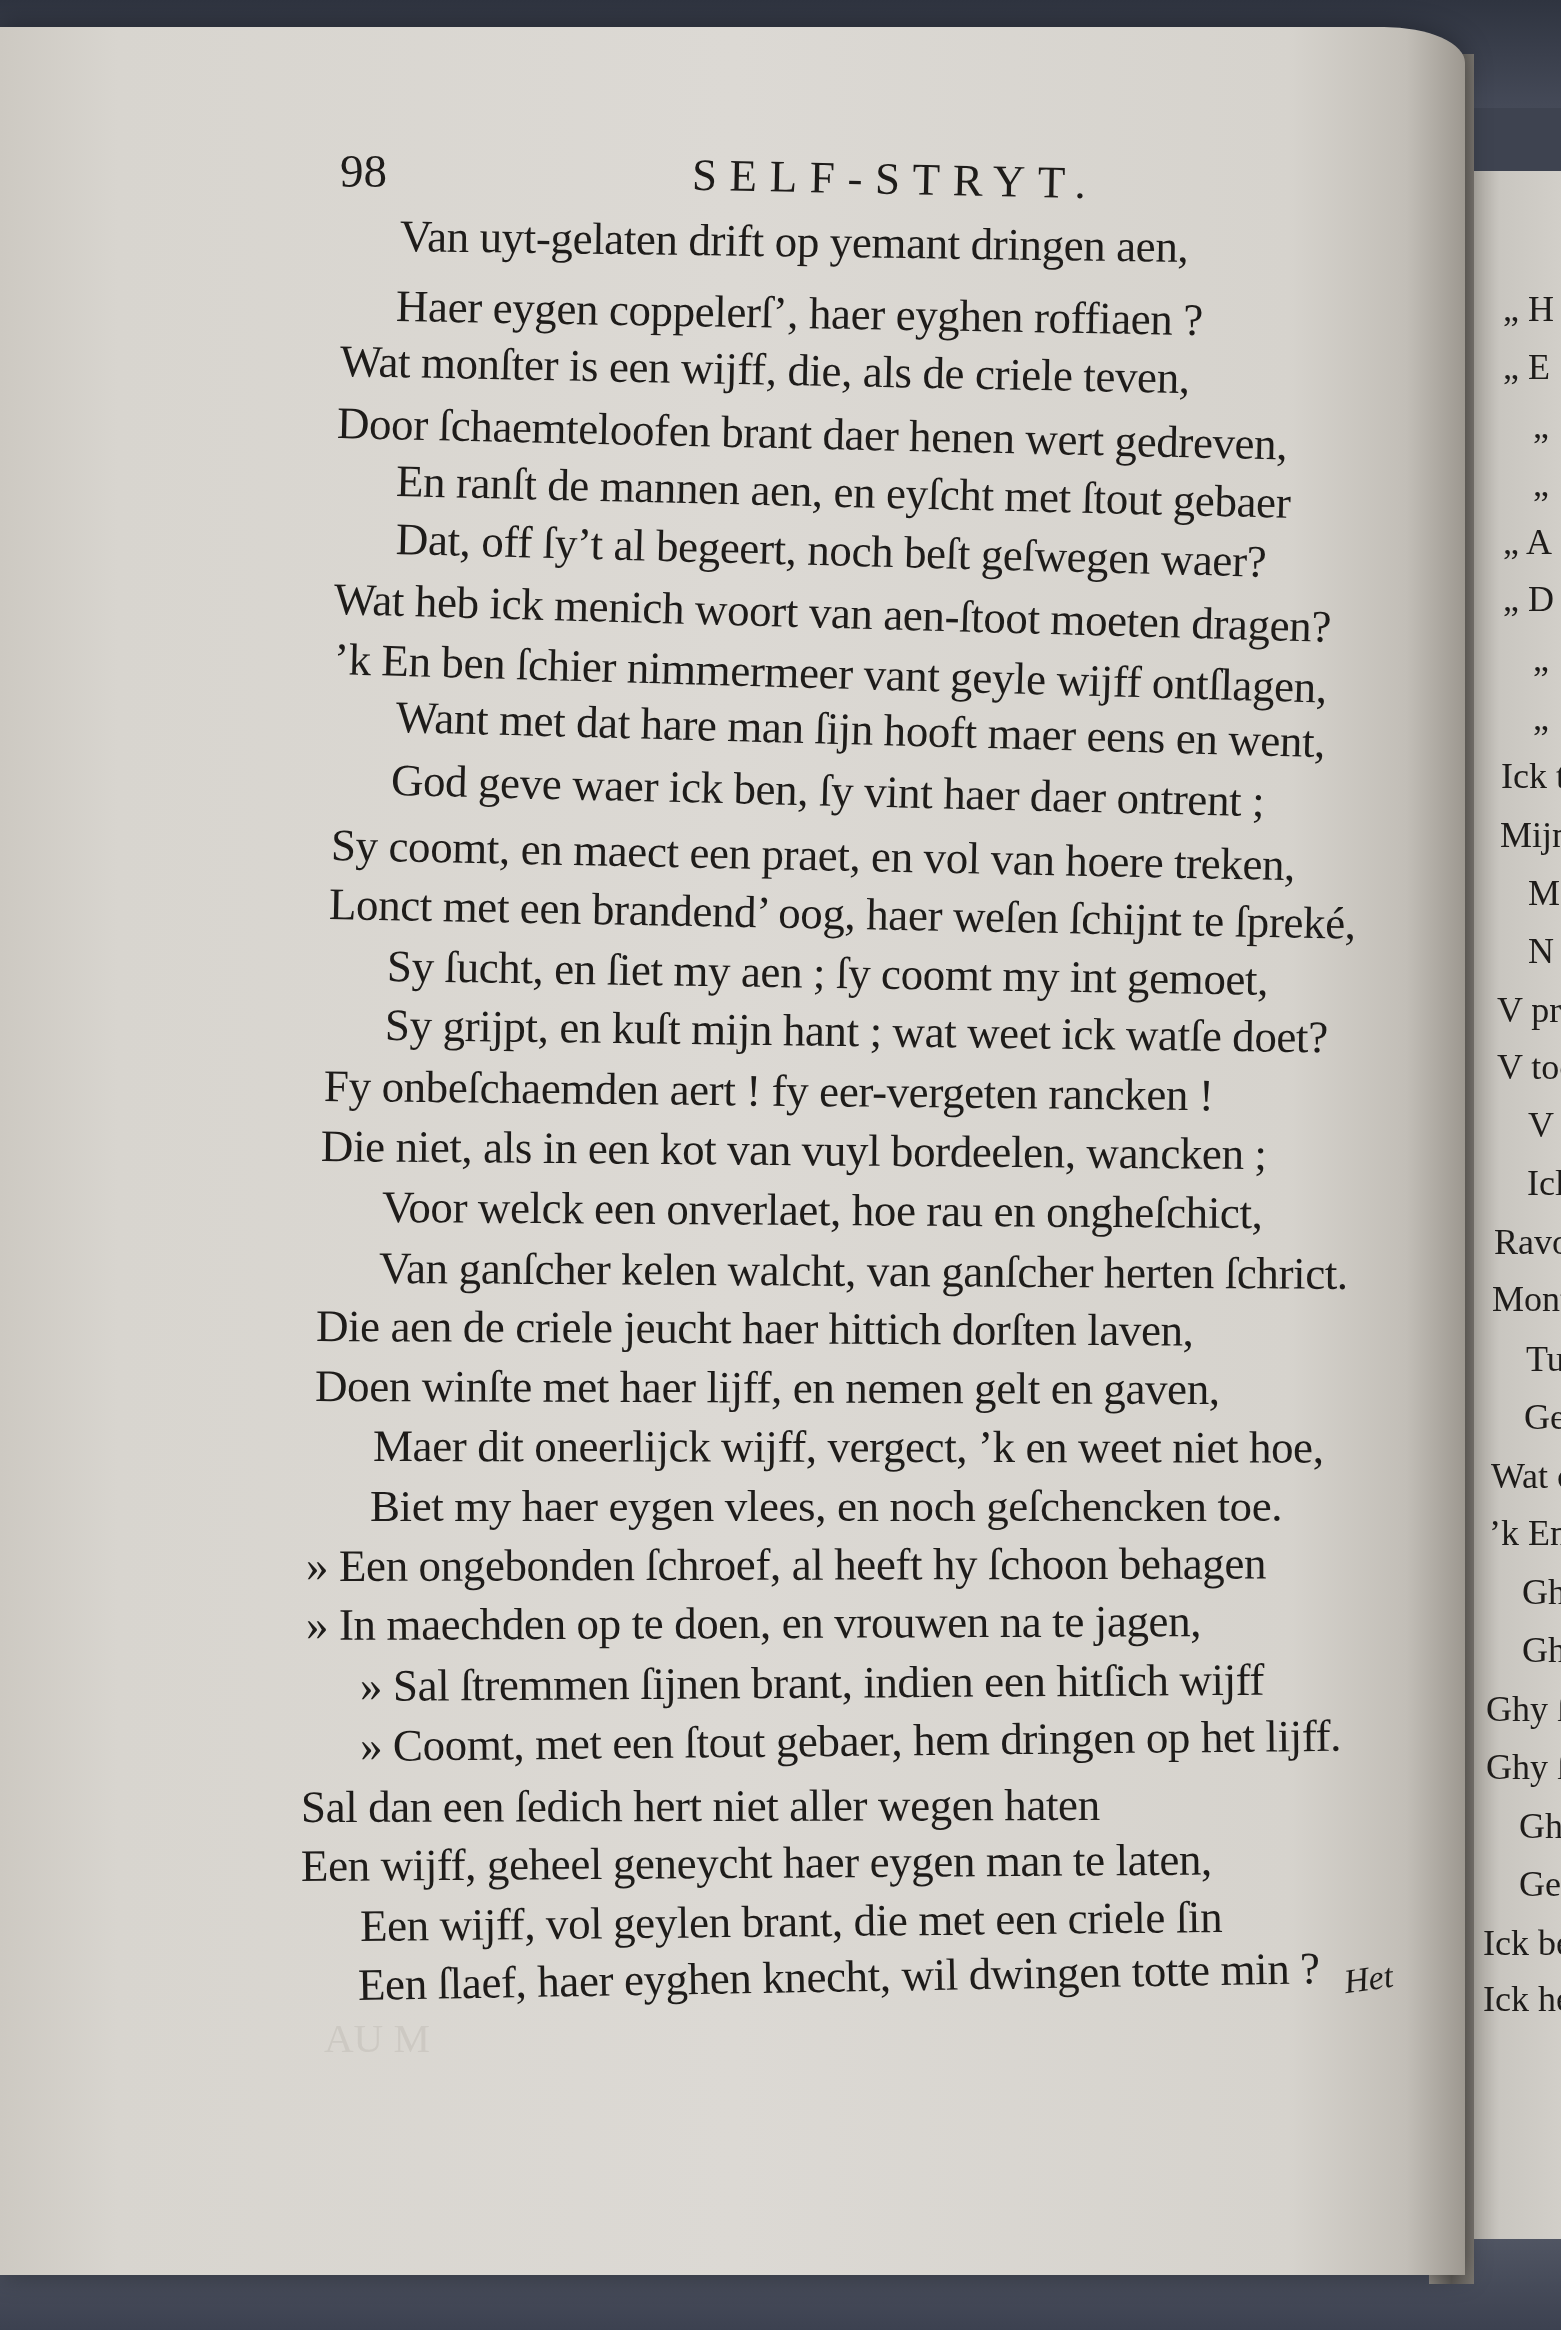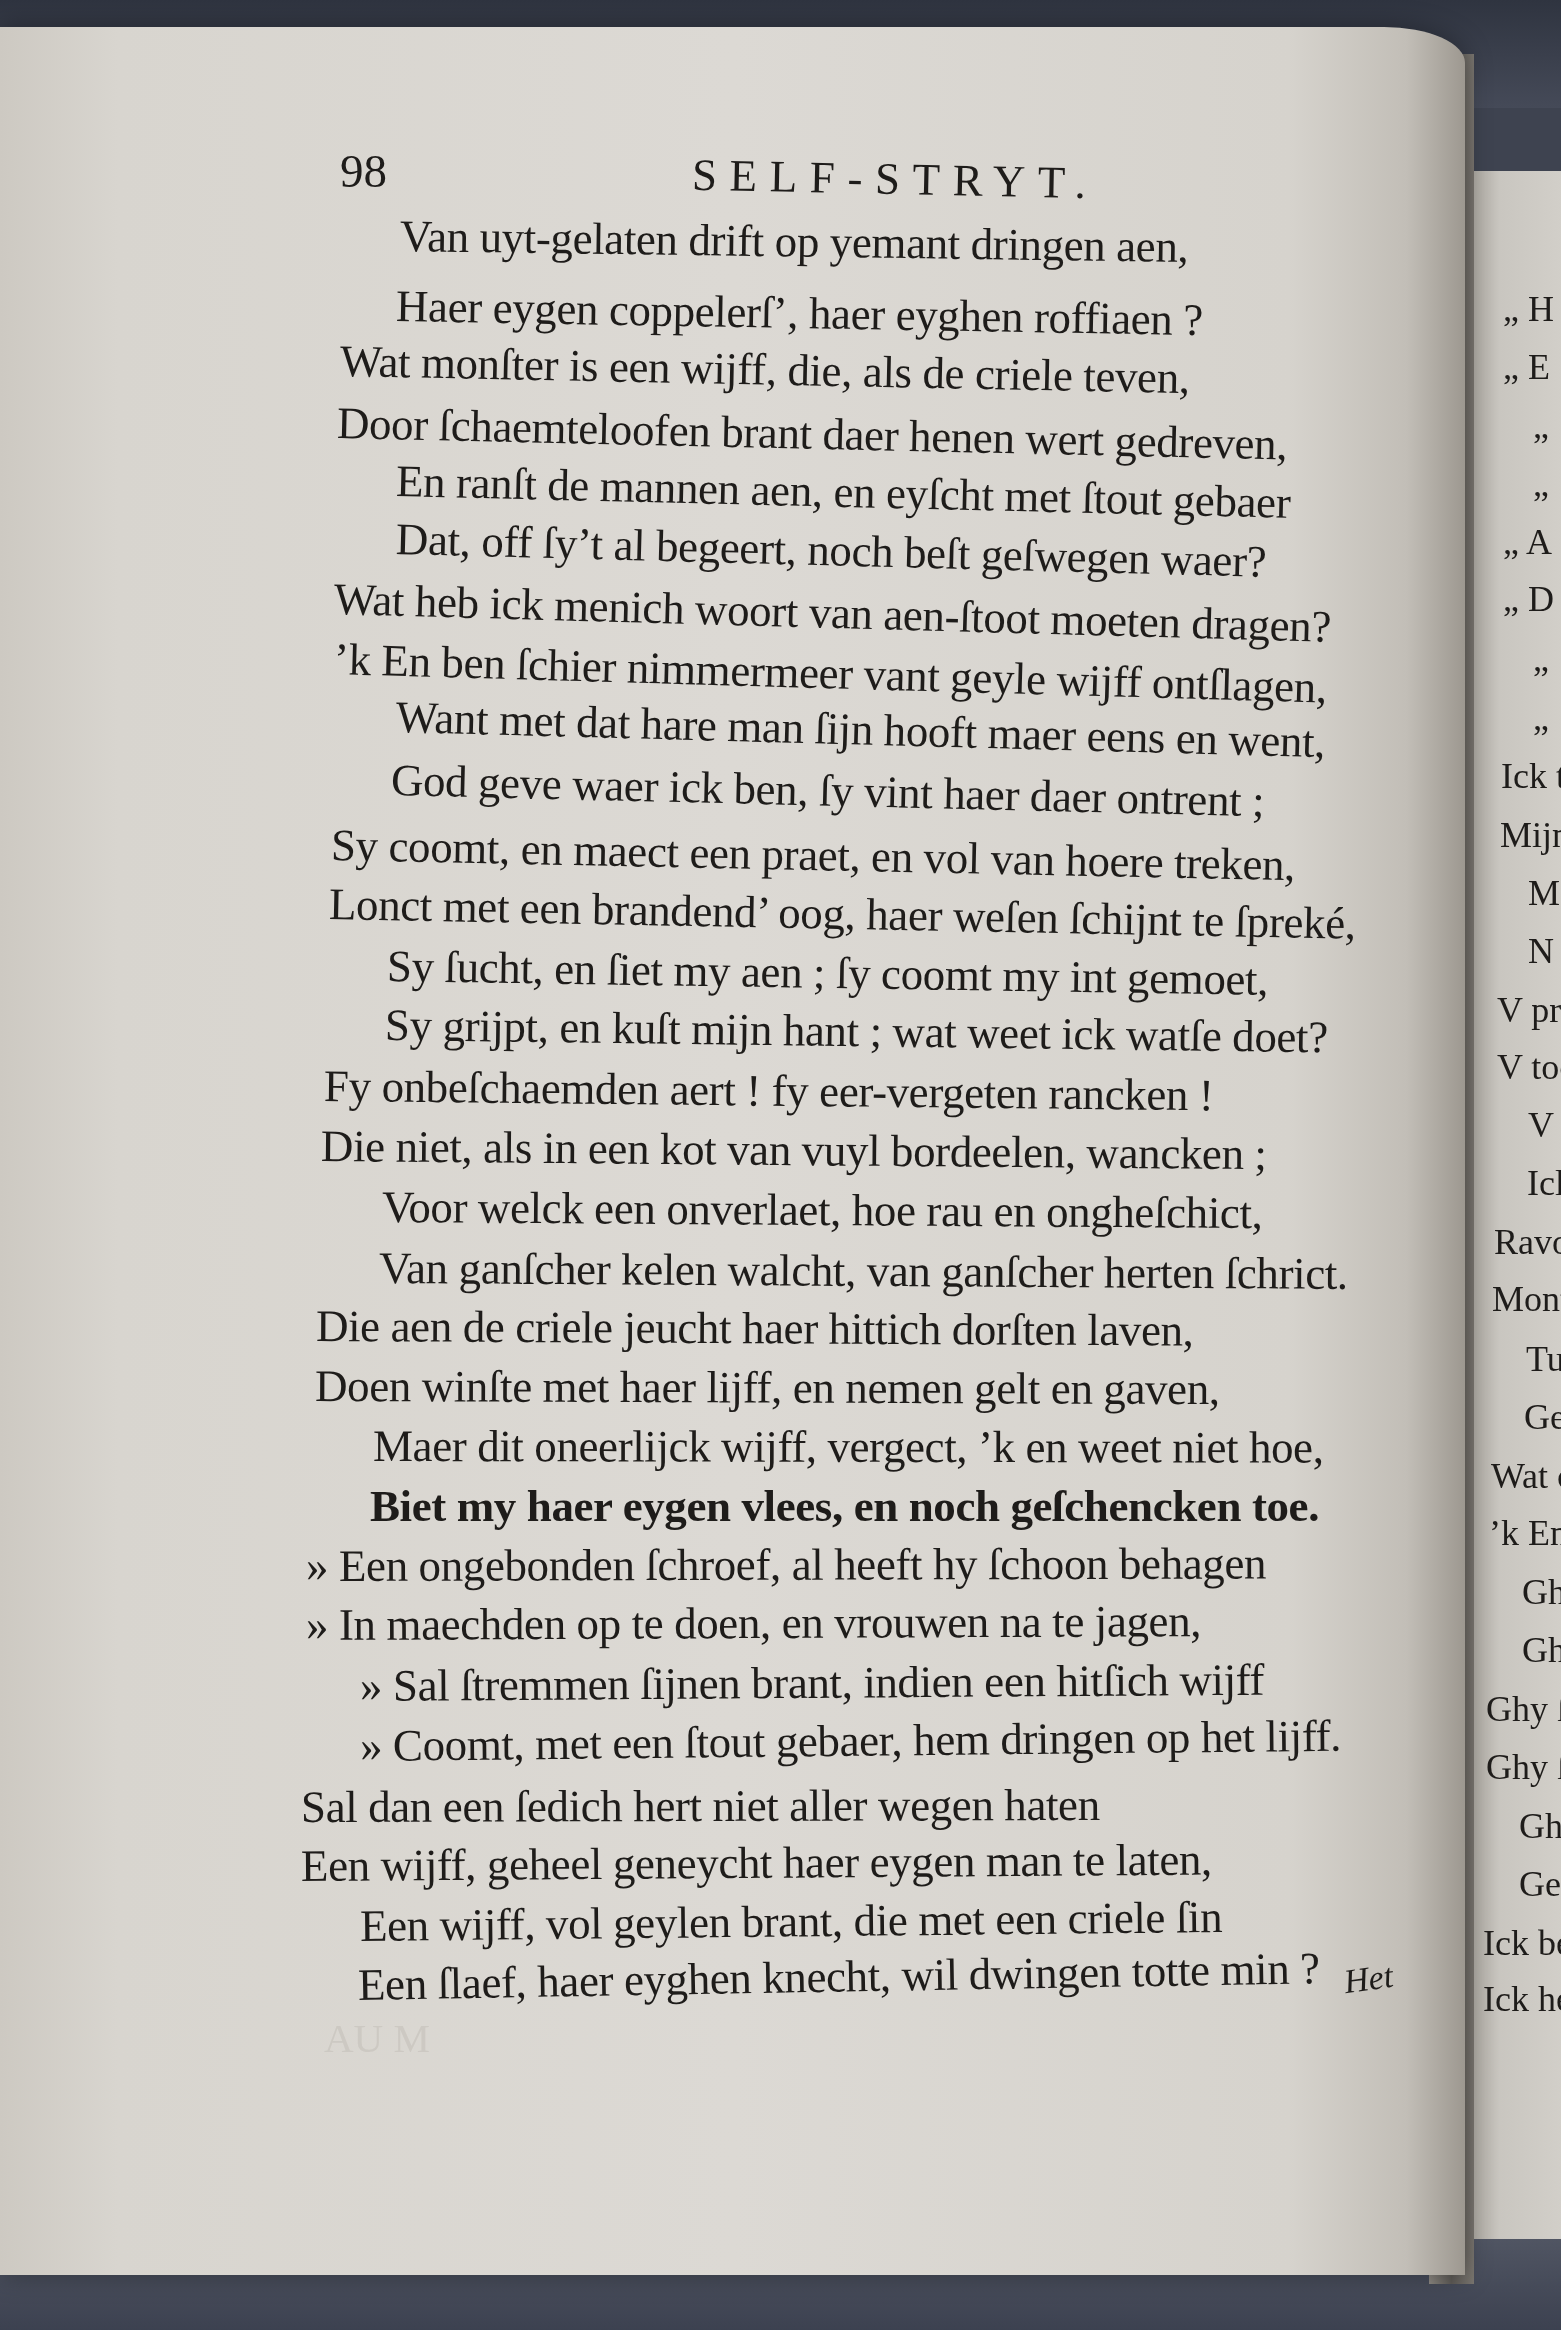--- a/index.html
+++ b/index.html
@@ -81,21 +81,21 @@
       <div class="line" style="left: 329px; top: 877px; transform: rotate(1.1deg);">Lonct met een brandend’ oog, haer weſen ſchijnt te ſpreké,</div>
       <div class="line" style="left: 387px; top: 939px; transform: rotate(0.9deg);">Sy ſucht, en ſiet my aen ;  ſy coomt my int gemoet,</div>
       <div class="line" style="left: 385px; top: 998px; transform: rotate(0.75deg);">Sy grijpt, en kuſt mijn hant ;  wat weet ick watſe doet?</div>
       <div class="line" style="left: 324px; top: 1059px; transform: rotate(0.6deg);">Fy onbeſchaemden aert !  fy eer-vergeten rancken !</div>
       <div class="line" style="left: 321px; top: 1119px; transform: rotate(0.5deg);">Die niet, als in een kot van vuyl bordeelen, wancken ;</div>
       <div class="line" style="left: 382px; top: 1180px; transform: rotate(0.4deg);">Voor welck een onverlaet, hoe rau en ongheſchict,</div>
       <div class="line" style="left: 379px; top: 1241px; transform: rotate(0.35deg);">Van ganſcher kelen walcht,  van ganſcher herten ſchrict.</div>
       <div class="line" style="left: 316px; top: 1299px; transform: rotate(0.3deg);">Die aen de criele jeucht haer hittich dorſten laven,</div>
       <div class="line" style="left: 315px; top: 1359px; transform: rotate(0.2deg);">Doen winſte met haer lijff, en nemen gelt en gaven,</div>
       <div class="line" style="left: 373px; top: 1419px; transform: rotate(0.1deg);">Maer dit oneerlijck wijff,  vergect, ’k en weet niet hoe,</div>
-      <div class="line" style="left: 370px; top: 1479px; transform: rotate(0deg); font-weight: bold;">Biet my haer eygen vlees, en noch geſchencken toe.</div>
+      <div class="line" style="left: 370px; top: 1479px; transform: rotate(0deg);">Biet my haer eygen vlees, en noch geſchencken toe.</div>
       <div class="line" style="left: 306px; top: 1539px; transform: rotate(-0.15deg);">» Een ongebonden ſchroef, al heeft hy ſchoon behagen</div>
       <div class="line" style="left: 306px; top: 1598px; transform: rotate(-0.25deg);">» In maechden op te doen, en vrouwen na te jagen,</div>
       <div class="line" style="left: 360px; top: 1659px; transform: rotate(-0.4deg);">» Sal ſtremmen ſijnen brant, indien een hitſich wijff</div>
       <div class="line" style="left: 360px; top: 1719px; transform: rotate(-0.6deg);">» Coomt, met een ſtout gebaer, hem dringen op het lijff.</div>
       <div class="line" style="left: 301px; top: 1780px; transform: rotate(-0.15deg);">Sal dan een ſedich hert niet aller wegen haten</div>
       <div class="line" style="left: 301px; top: 1839px; transform: rotate(-0.4deg);">Een wijff, geheel geneycht haer eygen man te laten,</div>
       <div class="line" style="left: 360px; top: 1899px; transform: rotate(-0.6deg);">Een wijff, vol geylen brant, die met een criele ſin</div>
       <div class="line" style="left: 358px; top: 1958px; transform: rotate(-1deg);">Een ſlaef, haer eyghen knecht,  wil dwingen totte min ?</div>
     </div>
   <div class="catchword">Het</div>

